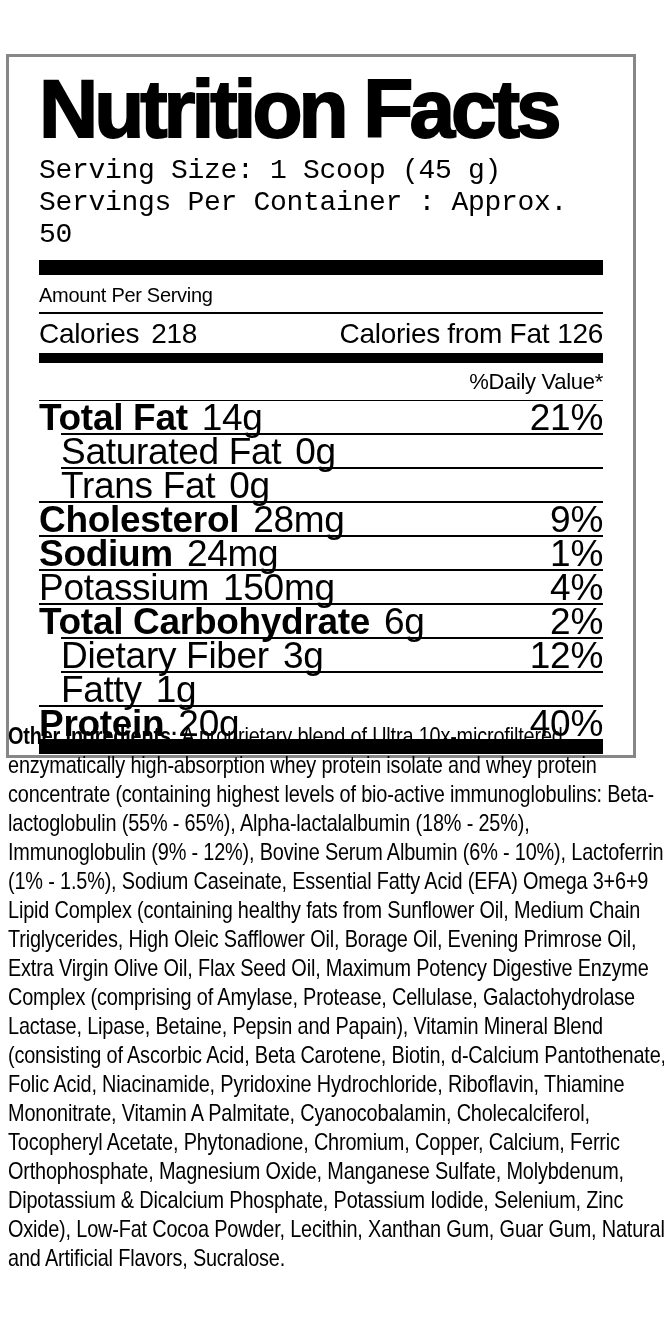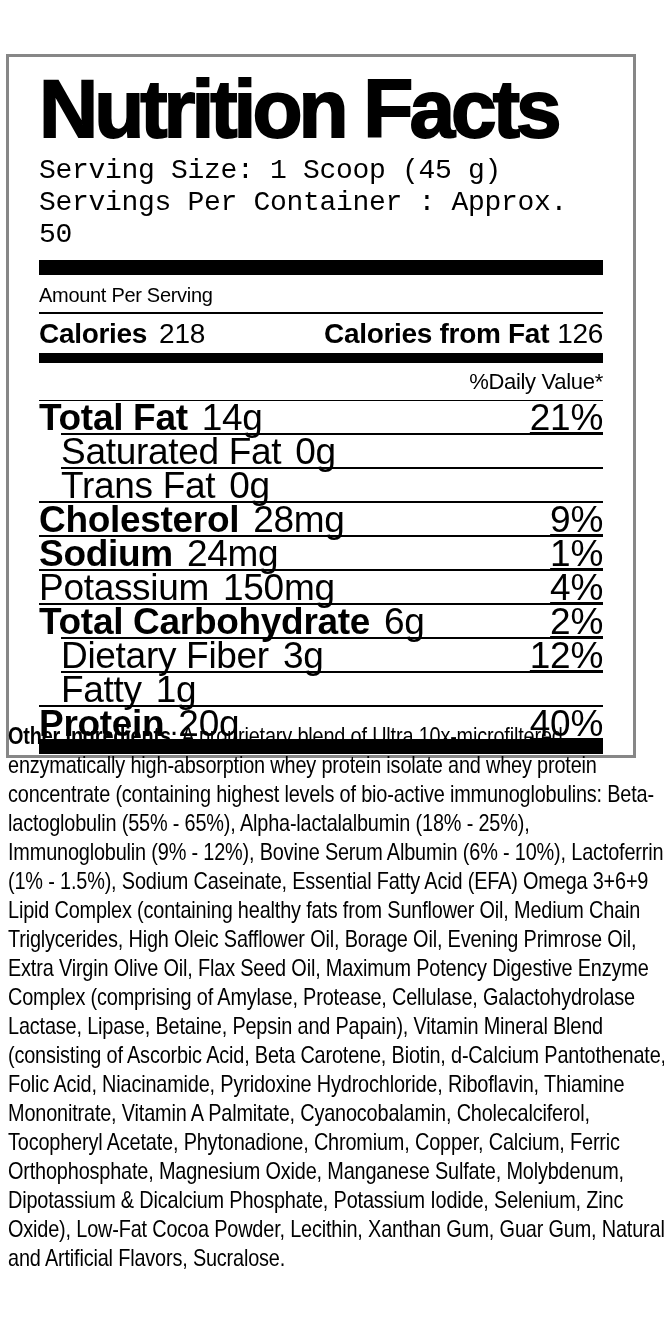--- a/index.html
+++ b/index.html
@@ -31,39 +31,39 @@
 
   .aps {
     font-size:20px; line-height:26px; padding:7px 0 4px;
     border-bottom:2px solid #000; letter-spacing:-0.3px;
   }
   .calories-row {
     display:flex; justify-content:space-between; align-items:baseline;
     font-size:28px; line-height:28px; padding:6px 0 5px; letter-spacing:-0.3px;
   }
   .pair { display:flex; align-items:baseline; }
-  .pair .lab { font-weight:bold; }
+  .pair .lab { font-weight:normal; }
   .pair .val { margin-left:12px; }
   .pair .val-tight { margin-left:8px; }
 
   .dv-header {
     text-align:right; font-size:22px; line-height:26px; padding:6px 0 5px;
     border-bottom:1px solid #000; letter-spacing:-0.3px;
   }
 
   .nrow {
     display:flex; justify-content:space-between; align-items:baseline;
     font-size:37px; line-height:26px; padding:4px 0 2px;
     border-top:2px solid #000; letter-spacing:-0.3px;
   }
   .nrow.first { border-top:none; }
   .nrow.indent { margin-left:22px; }
   .nrow .nlabel.bold { font-weight:bold; }
   .nrow .namount { margin-left:14px; }
-  .nrow .ndv { text-align:center;text-decoration:underline; }
+  .nrow .ndv { text-align:center; }
 
   .footnotes { margin-top:7px; font-size:22px; line-height:33px; letter-spacing:-0.3px;font-family:Liberation Serif, serif; }
   .footnote { white-space:nowrap; }
 
   
   .ingredients {
     position:absolute; left:8px; top:721px; width:800px; margin:0;
     transform:scaleX(0.828); transform-origin:0 0;
     font-size:24px; line-height:29px; letter-spacing:-0.2px;
     text-align:left;

